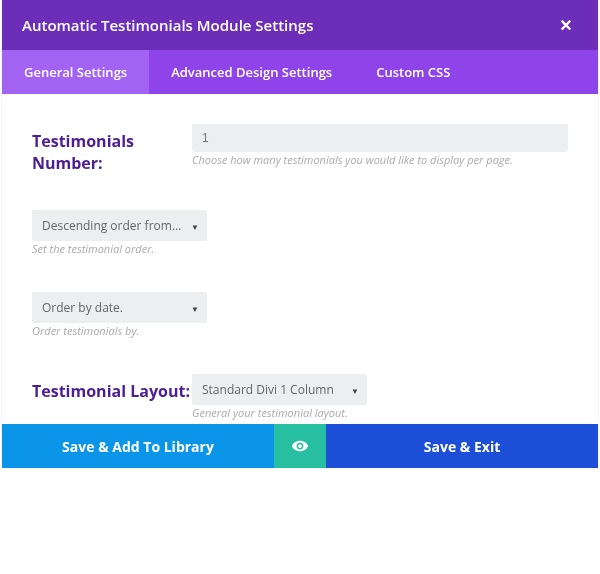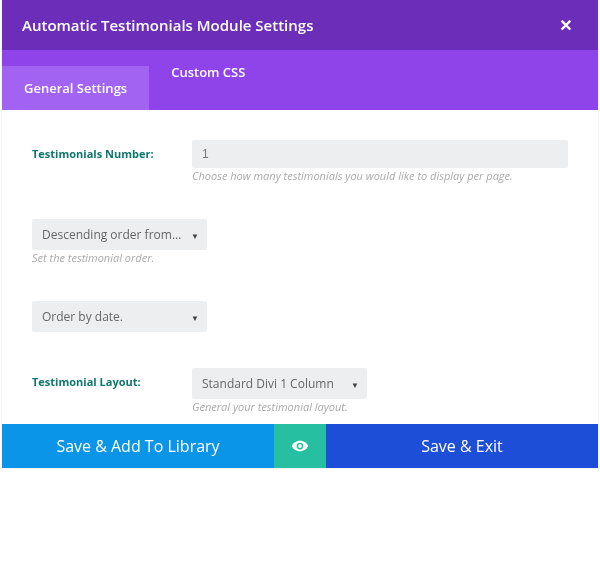--- a/index.html
+++ b/index.html
@@ -46,39 +46,38 @@
     color: #fff;
     font-size: 13px;
   }
   .tab {
     padding: 13px 22px;
     cursor: pointer;
     font-weight: 600;
   }
   .tab.active {
     background: #a262f2;
-    margin-top: 16px;
   }
   .body {
     flex: 1;
     overflow-y: auto;
     padding: 30px 30px 0 30px;
     background: #fff;
   }
   .field-row {
     display: flex;
     align-items: flex-start;
     margin-bottom: 36px;
   }
   .field-label {
     width: 160px;
     flex-shrink: 0;
     font-weight: 700;
-    color: #0f766e;
-    font-size: 11px;
+    color: #4c1d95;
+    font-size: 16px;
     padding-top: 6px;
   }
   .field-control {
     flex: 1;
   }
   .text-input {
     width: 100%;
     background: #eceef0;
     border: none;
     padding: 7px 10px;
@@ -142,22 +141,22 @@
     right: 2px;
     top: 2px;
     bottom: 2px;
     width: 20px;
     background: #fff;
     border-radius: 2px;
   }
   .footer {
     display: flex;
     height: 44px;
-    font-size: 16px;
-    font-weight: 400;
+    font-size: 14px;
+    font-weight: 700;
     color: #fff;
   }
   .btn-save-lib {
     flex: 1;
     background: #0b95e8;
     display: flex;
     align-items: center;
     justify-content: center;
     cursor: pointer;
   }
@@ -187,20 +186,21 @@
 
 <div class="modal">
 
   <div class="header">
     <div class="header-title">Automatic Testimonials Module Settings</div>
     <div class="close-btn">✕</div>
   </div>
 
   <div class="tabs">
     <div class="tab active">General Settings</div>
+    <div class="tab">Advanced Design Settings</div>
     <div class="tab">Custom CSS</div>
   </div>
 
   <div class="body">
 
     <div class="field-row">
       <div class="field-label">Testimonials Number:</div>
       <div class="field-control">
         <input class="text-input" type="text" value="1" style="">
         <div class="help-text">Choose how many testimonials you would like to display per page.</div>
@@ -216,20 +216,21 @@
         <div class="help-text">Set the testimonial order.</div>
       </div>
     </div>
 
     <div class="field-row">
       <div class="field-control">
         <div class="select-wrap">
           <div class="select-input">Order by date.</div>
           <span class="select-caret">▼</span>
         </div>
+        <div class="help-text">Order testimonials by.</div>
       </div>
     </div>
 
 
     <div class="field-row">
       <div class="field-label">Testimonial Layout:</div>
       <div class="field-control">
         <div class="select-wrap">
           <div class="select-input">Standard Divi 1 Column</div>
           <span class="select-caret">▼</span>

